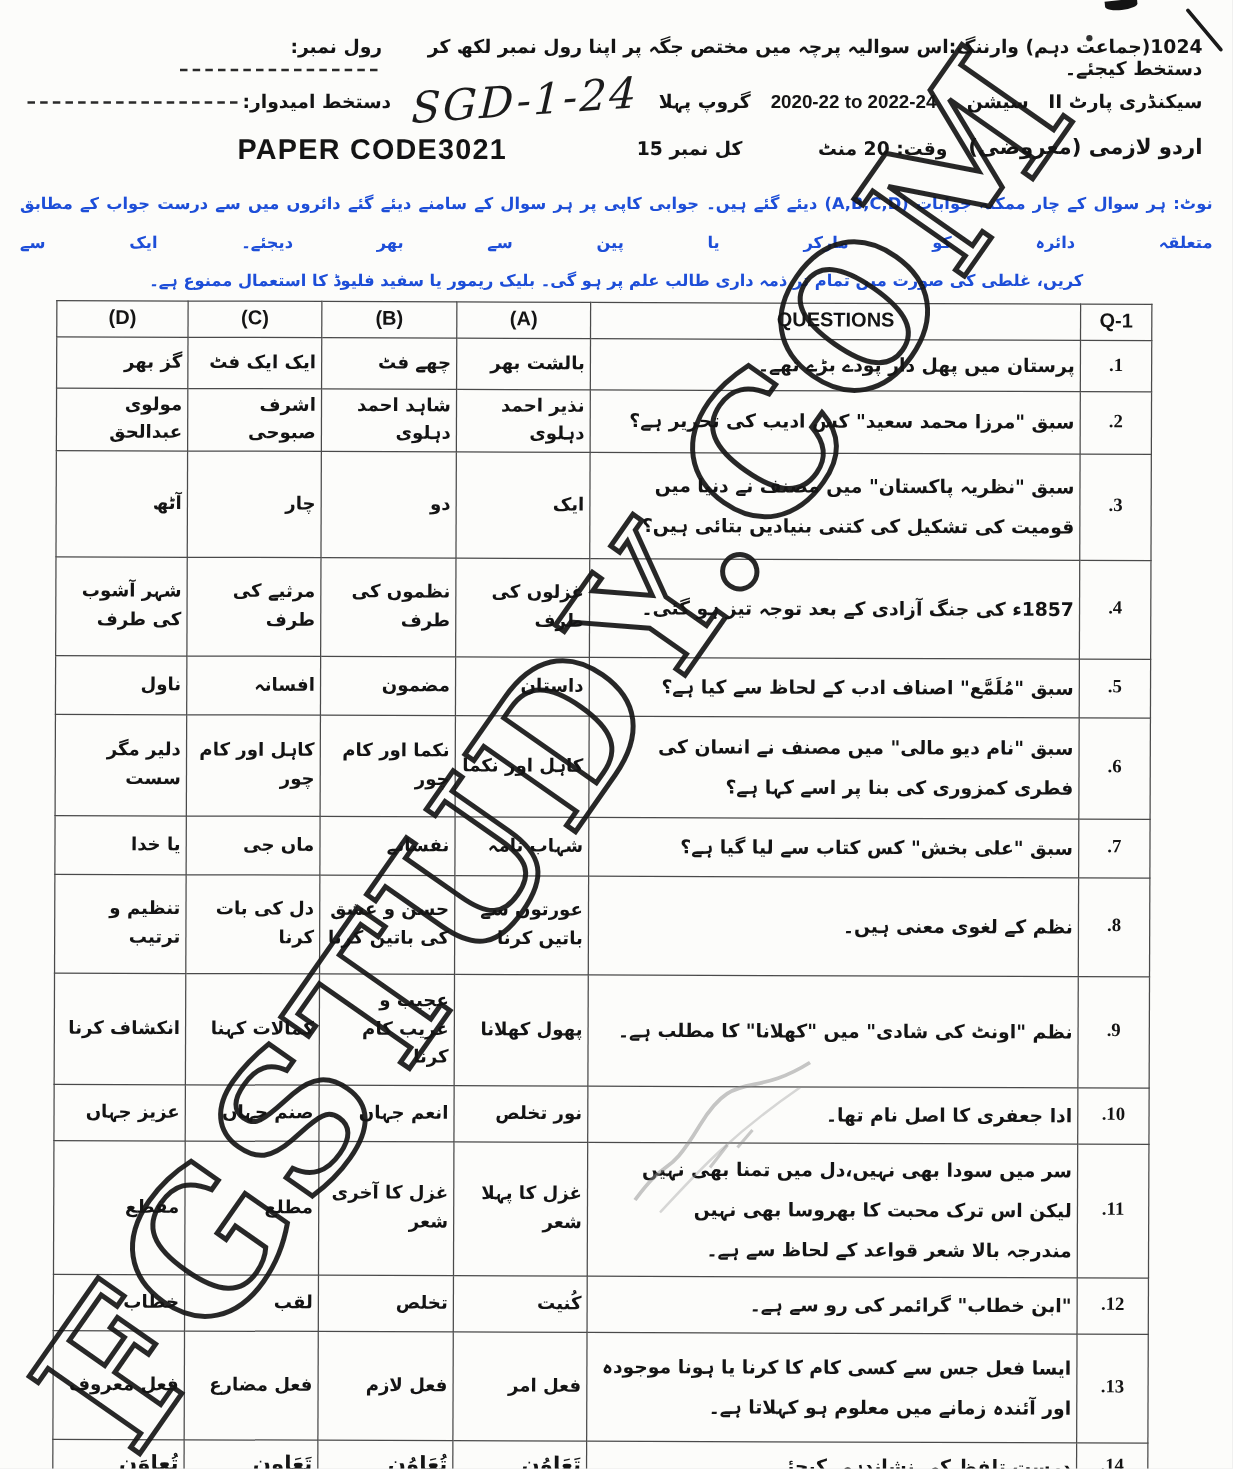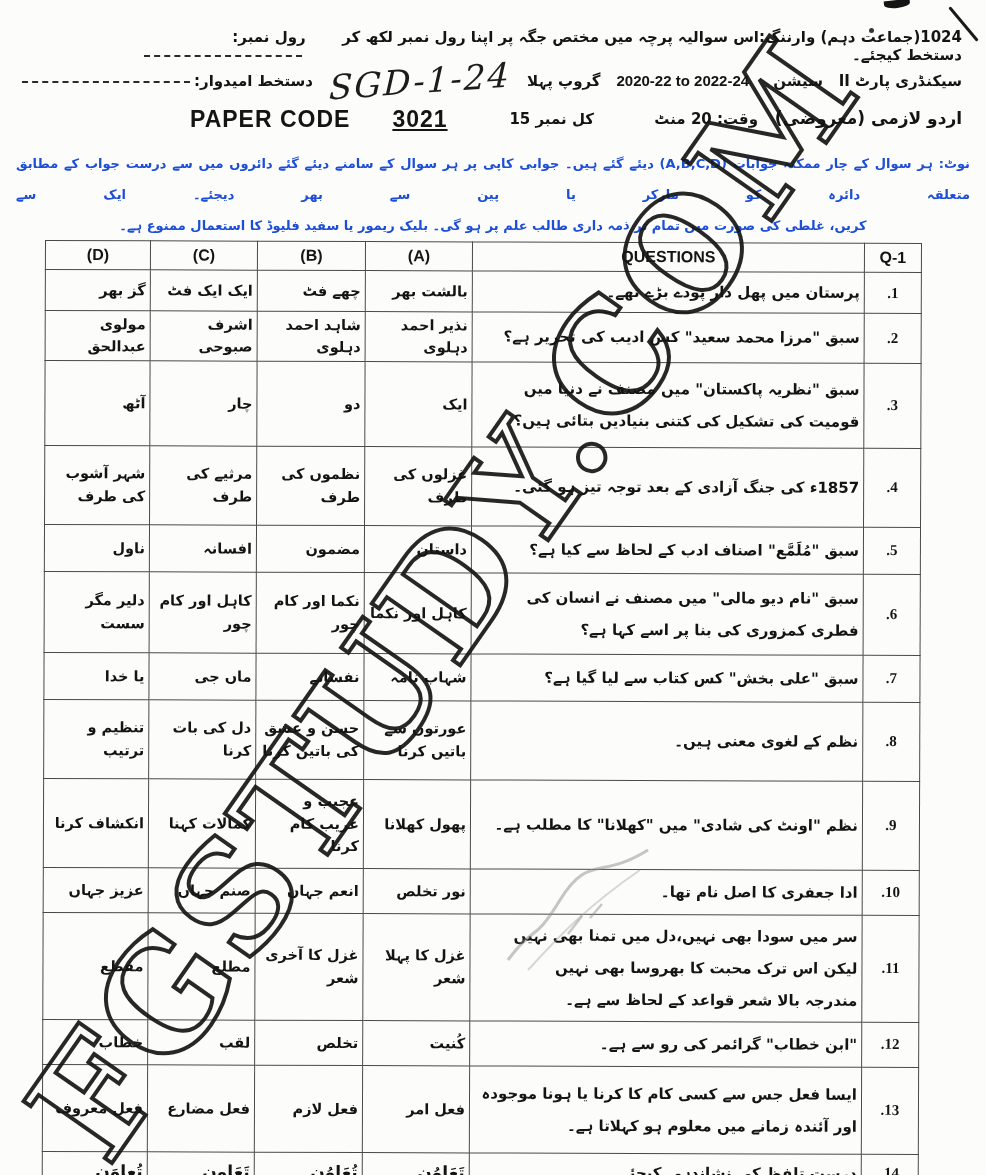--- a/index.html
+++ b/index.html
@@ -30,21 +30,21 @@
     font-size:15px; font-weight:bold;}
   .h-line2{position:absolute; top:64px; left:18px; right:24px;
     display:flex; direction:rtl; justify-content:space-between; align-items:center;
     font-size:15px; font-weight:bold;}
   .h-line3{position:absolute; top:102px; left:0; right:0; height:40px;}
   .subject{position:absolute; right:24px; top:6px; font-size:17px; font-weight:bold; direction:rtl;}
   .time{position:absolute; right:228px; top:8px; font-size:15px; font-weight:bold; direction:rtl;}
   .marks{position:absolute; right:392px; top:8px; font-size:15px; font-weight:bold; direction:rtl;}
   .papercode{position:absolute; left:190px; top:4px;
     font-family:"Liberation Sans", sans-serif; font-weight:bold; font-size:23px; letter-spacing:1px;}
-  .papercode .pc-value{margin-left:42px;text-decoration:underline;}
+  .papercode .pc-value{}
   .dash{display:inline-block; border-bottom:2px dashed #2a2a2a; vertical-align:middle; margin:0 4px;}
   .dash.roll{width:158px;} .dash.sig{width:168px;}
   .session{direction:ltr; unicode-bidi:isolate; font-family:Liberation Sans, sans-serif; margin-right:19px;}
   .handwriting{
     font-family:"DejaVu Serif", serif; font-style:italic; font-weight:400;
     font-size:34px; letter-spacing:2px; transform:rotate(-4deg) skewX(-6deg);
     color:#1c1c1c; line-height:1;}
   
   .note{position:absolute; top:148px; left:16px; right:16px; direction:rtl;
     font-size:13px; font-weight:bold; line-height:31px; color:#1d4ed8;}

